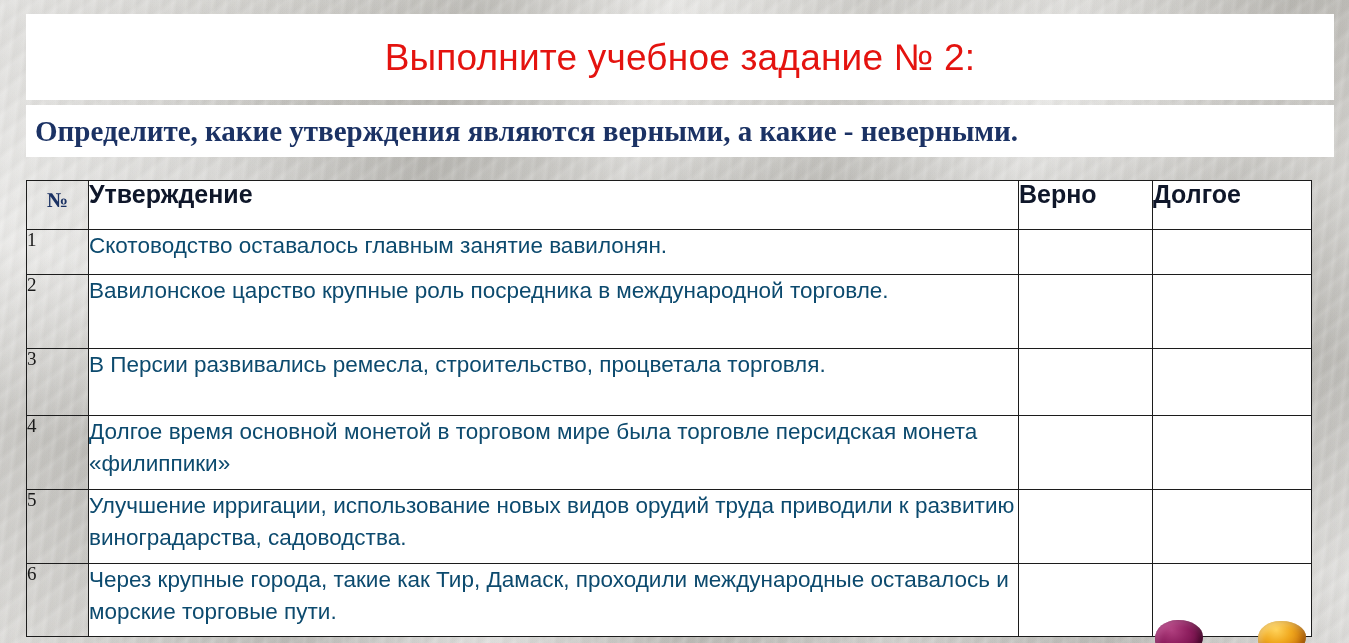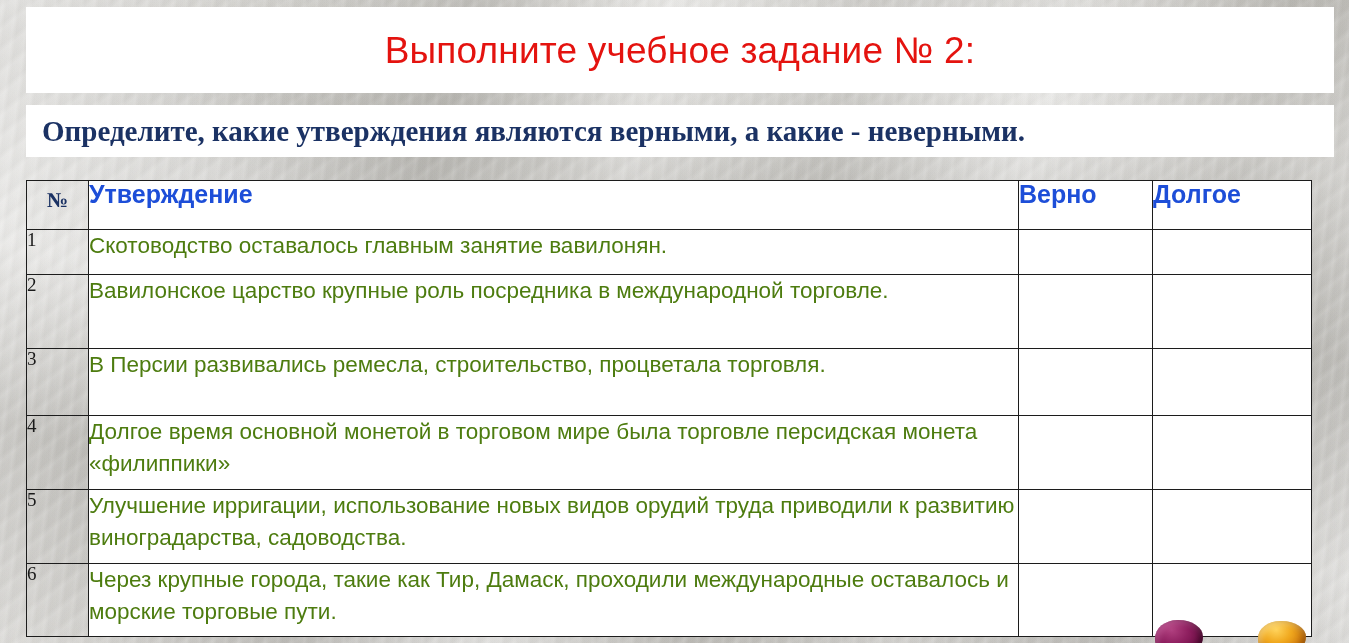--- a/index.html
+++ b/index.html
@@ -62,21 +62,21 @@
   }
 
   
   .banner {
     position: absolute;
     background: #ffffff;
     box-sizing: border-box;
   }
   .banner-title {
     left: 26px;
-    top: 7px;
+    top: 14px;
     width: 1308px;
     height: 86px;
     display: flex;
     align-items: center;
     justify-content: center;
   }
   .title-text {
     color: #e4130f;
     font-family: "Liberation Sans", sans-serif;
     font-size: 37px;
@@ -87,21 +87,21 @@
   }
 
   .banner-subtitle {
     left: 26px;
     top: 105px;
     width: 1308px;
     height: 52px;
     display: flex;
     align-items: center;
     justify-content: flex-start;
-    padding-left: 16px;
+    padding-left: 9px;
   }
   .subtitle-text {
     color: #1b3264;
     font-family: "Liberation Serif", serif;
     font-size: 29px;
     font-weight: bold;
     white-space: nowrap;
     line-height: 1;
   }
 
@@ -137,33 +137,33 @@
     line-height: 1.1;
   }
   th.cell-num {
     font-weight: bold;
     color: #1b3264;
     font-size: 21px;
     padding-top: 8px;
   }
 
   .cell-head {
-    color: #1d4ed8;
+    color: #0f172a;
     font-family: "Liberation Sans", sans-serif;
     font-size: 25px;
     font-weight: bold;
     text-align: left;
     padding: 6px 0 6px 11px;
     height: 34px;
     vertical-align: middle;
     line-height: 1.1;
   }
 
   .cell-stmt {
-    color: #4d7c0f;
+    color: #0c4a6e;
     font-family: "Liberation Sans", sans-serif;
     font-size: 22.5px;
     font-weight: 400;
     line-height: 1.42;
     padding: 6px 8px 10px 11px;
     text-align: left;
   }
 
   .cell-mark { background: #ffffff; }
 

